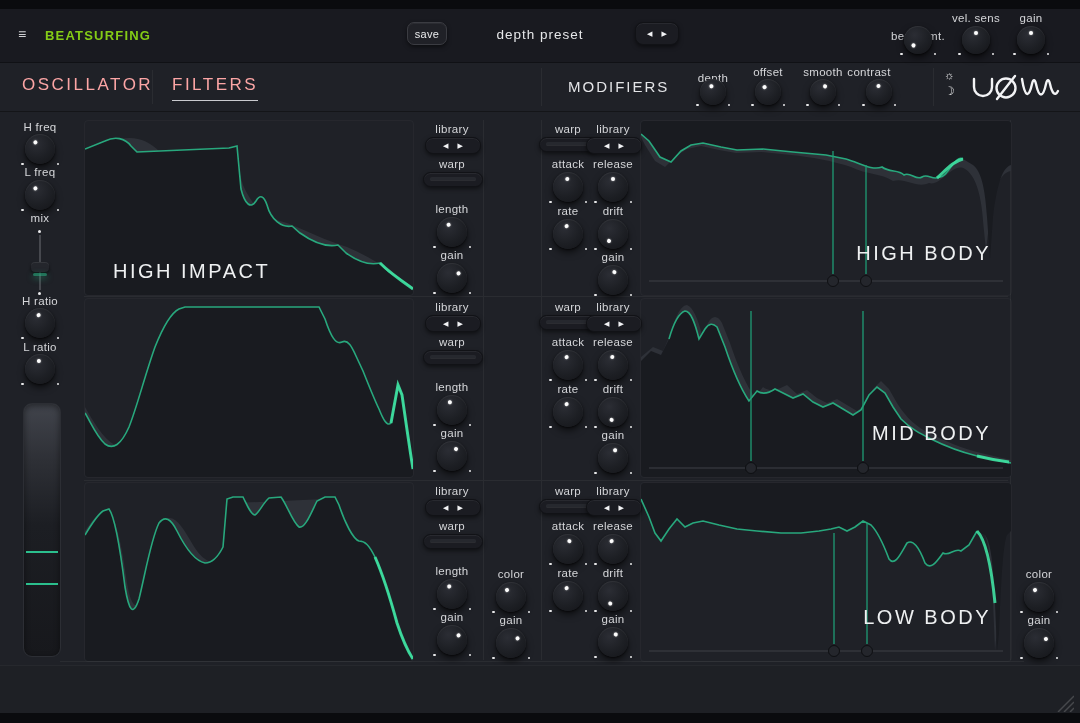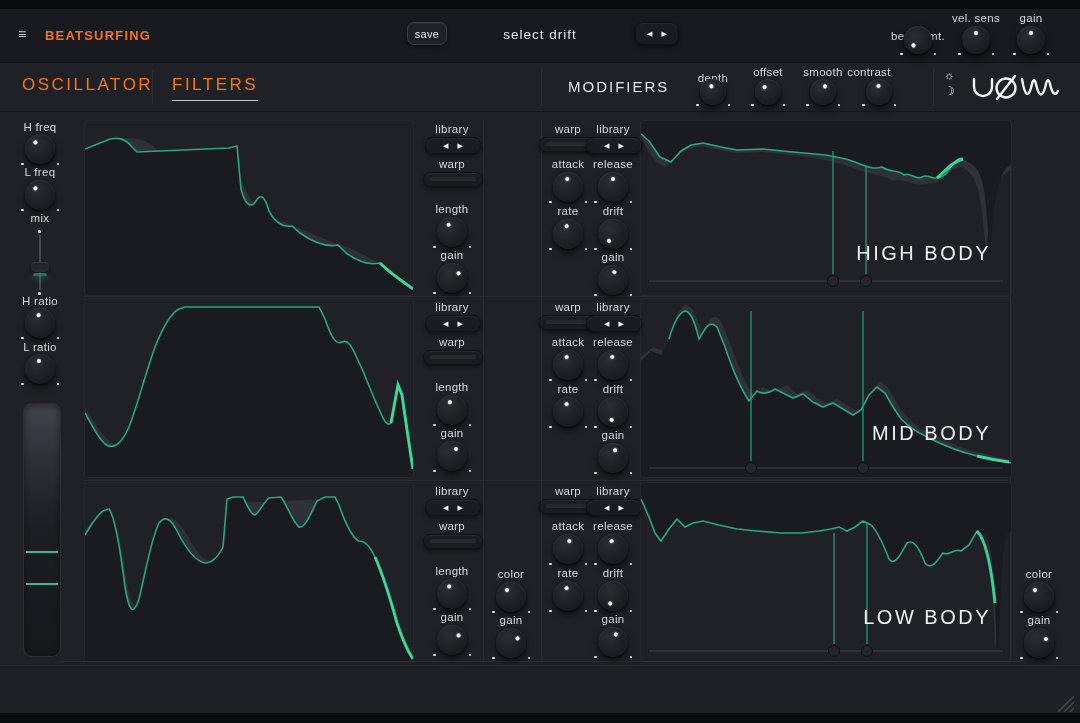--- a/index.html
+++ b/index.html
@@ -5,23 +5,23 @@
   html,body{margin:0;padding:0;background:#0a0b0e;}
   #app{position:relative;width:1080px;height:723px;overflow:hidden;background:#1f2127;
        font-family:"Liberation Sans",sans-serif;color:#e6e7e9;-webkit-font-smoothing:antialiased;}
   .abs{position:absolute;}
   .strip{position:absolute;left:0;width:1080px;background:#0a0b0e;}
   #header{position:absolute;left:0;top:9px;width:1080px;height:53px;background:#191a20;border-bottom:1px solid #101115;}
   #tabbar{position:absolute;left:0;top:62px;width:1080px;height:50px;}
   .hline{position:absolute;height:1px;background:#2a2c31;}
   .vline{position:absolute;width:1px;background:#2a2c31;}
   .lbl{position:absolute;font-size:11.5px;color:#d5d6d9;text-align:center;letter-spacing:.3px;}
-  .brand{font-size:13px;font-weight:bold;letter-spacing:1.2px;color:#f97316;}
+  .brand{font-size:13px;font-weight:bold;letter-spacing:1.2px;color:#84cc16;}
   .menu{font-size:14px;color:#cfd0d3;}
-  .tab{position:absolute;font-size:17px;letter-spacing:2.5px;color:#f97316;}
+  .tab{position:absolute;font-size:17px;letter-spacing:2.5px;color:#fca5a5;}
   .tab.active{padding-bottom:5px;border-bottom:1px solid #c9cace;}
   .section-lbl{position:absolute;font-size:15px;letter-spacing:2px;color:#e3e4e7;}
   .ptitle{position:absolute;font-size:20px;letter-spacing:2.5px;color:#eef0f1;white-space:nowrap;}
   
   .knob{position:absolute;width:30px;height:30px;border-radius:50%;
         background:radial-gradient(circle at 38% 32%,#2b2d34,#1d1f24 55%,#141519 100%);
         box-shadow:0 4px 7px rgba(0,0,0,.55),0 1px 2px rgba(0,0,0,.6),inset 0 1px 1px rgba(255,255,255,.07);}
   .knob .ptr{position:absolute;inset:0;transform:rotate(var(--angle,0deg));}
   .knob .ptr::after{content:"";position:absolute;left:50%;top:5px;width:4px;height:4px;margin-left:-2px;border-radius:50%;
         background:#fdfdfd;box-shadow:0 0 2px rgba(255,255,255,.6);}
@@ -67,21 +67,21 @@
 <body>
 
 <div id="app">
 
   <div class="strip" style="top:0;height:9px"></div>
 
   <div id="header">
     <div class="abs menu" style="left:18px;top:17px">≡</div>
     <div class="abs brand" style="left:45px;top:19px">BEATSURFING</div>
     <div class="savebtn" style="left:407px;top:13px">save</div>
-    <div class="abs" style="left:470px;top:18px;width:140px;text-align:center;font-size:13.5px;letter-spacing:1px">select drift</div>
+    <div class="abs" style="left:470px;top:18px;width:140px;text-align:center;font-size:13.5px;letter-spacing:1px">depth preset</div>
     <div class="arrows" style="left:635px;top:13px;width:42px;height:21px">
       <span>◀</span>
       <span>▶</span>
     </div>
     <div class="lbl" style="left:886px;top:21px;width:64px">bend amt.</div>
     <div class="knob k28" style="left: 904px; top: 17px; --angle: -140deg;">
         <div class="ptr"></div>
         <i class="mn"></i>
         <i class="mx"></i>
       </div>
@@ -185,20 +185,21 @@
   <div class="vline" style="left:541px;top:120px;height:540px"></div>
   <div class="vline" style="left:1010px;top:120px;height:540px"></div>
 
   <div class="wavepanel" style="left:84px;top:120px;width:328px;height:174px">
     <svg viewBox="0 0 328 174" preserveAspectRatio="none" width="100%" height="100%">
       <path class="ghost" d="M0,34 L26,22 C44,12 62,18 74,30 C88,44 104,40 120,33 L148,28 L158,64 C170,92 186,98 202,102 C222,110 242,120 262,126 C286,136 310,152 328,166 L328,174 L0,174 Z"></path>
       <path class="wbody" d="M0,28 L20,20 C30,15 40,17 46,25 L52,31 L144,27 L152,25 L156,68 C160,84 166,88 171,80 C175,73 179,75 182,84 C186,99 197,107 207,105 L215,112 C229,122 243,126 253,124 L261,132 C275,142 287,144 295,142 L303,150 C315,158 323,163 328,168 L328,174 L0,174 Z"></path>
       <path class="wline" d="M0,28 L20,20 C30,15 40,17 46,25 L52,31 L144,27 L152,25 L156,68 C160,84 166,88 171,80 C175,73 179,75 182,84 C186,99 197,107 207,105 L215,112 C229,122 243,126 253,124 L261,132 C275,142 287,144 295,142 L303,150 C315,158 323,163 328,168"></path>
       <path class="wbright" d="M295,142 C305,152 318,161 328,168"></path>
     </svg>
+    <div class="ptitle" style="left:28px;bottom:12px">HIGH IMPACT</div>
   </div>
 
   <div class="wavepanel" style="left:84px;top:298px;width:328px;height:178px">
     <svg viewBox="0 0 328 178" preserveAspectRatio="none" width="100%" height="100%">
       <path class="ghost" d="M0,108 C8,122 18,140 30,146 C44,152 56,132 64,104 C74,68 84,34 98,16 L106,10 L232,10 L240,24 C248,44 256,56 266,62 C276,70 286,92 296,116 L306,140 C314,158 322,170 328,176 L328,178 L0,178 Z"></path>
       <path class="wbody" d="M0,114 C6,124 12,138 20,145 C28,151 36,146 44,128 C52,108 60,76 70,48 C78,28 86,14 94,10 L100,8 L234,8 L240,20 C246,38 251,46 257,43 C263,40 267,48 271,57 L278,72 C286,92 290,102 294,110 C298,120 302,128 306,124 L313,86 L317,96 C321,124 325,152 328,170 L328,178 L0,178 Z"></path>
       <path class="wline" d="M0,114 C6,124 12,138 20,145 C28,151 36,146 44,128 C52,108 60,76 70,48 C78,28 86,14 94,10 L100,8 L234,8 L240,20 C246,38 251,46 257,43 C263,40 267,48 271,57 L278,72 C286,92 290,102 294,110 C298,120 302,128 306,124 L313,86 L317,96 C321,124 325,152 328,170"></path>
       <path class="wbright" d="M306,124 L313,86 L317,96 C321,124 325,152 328,170"></path>
     </svg>
   </div>

